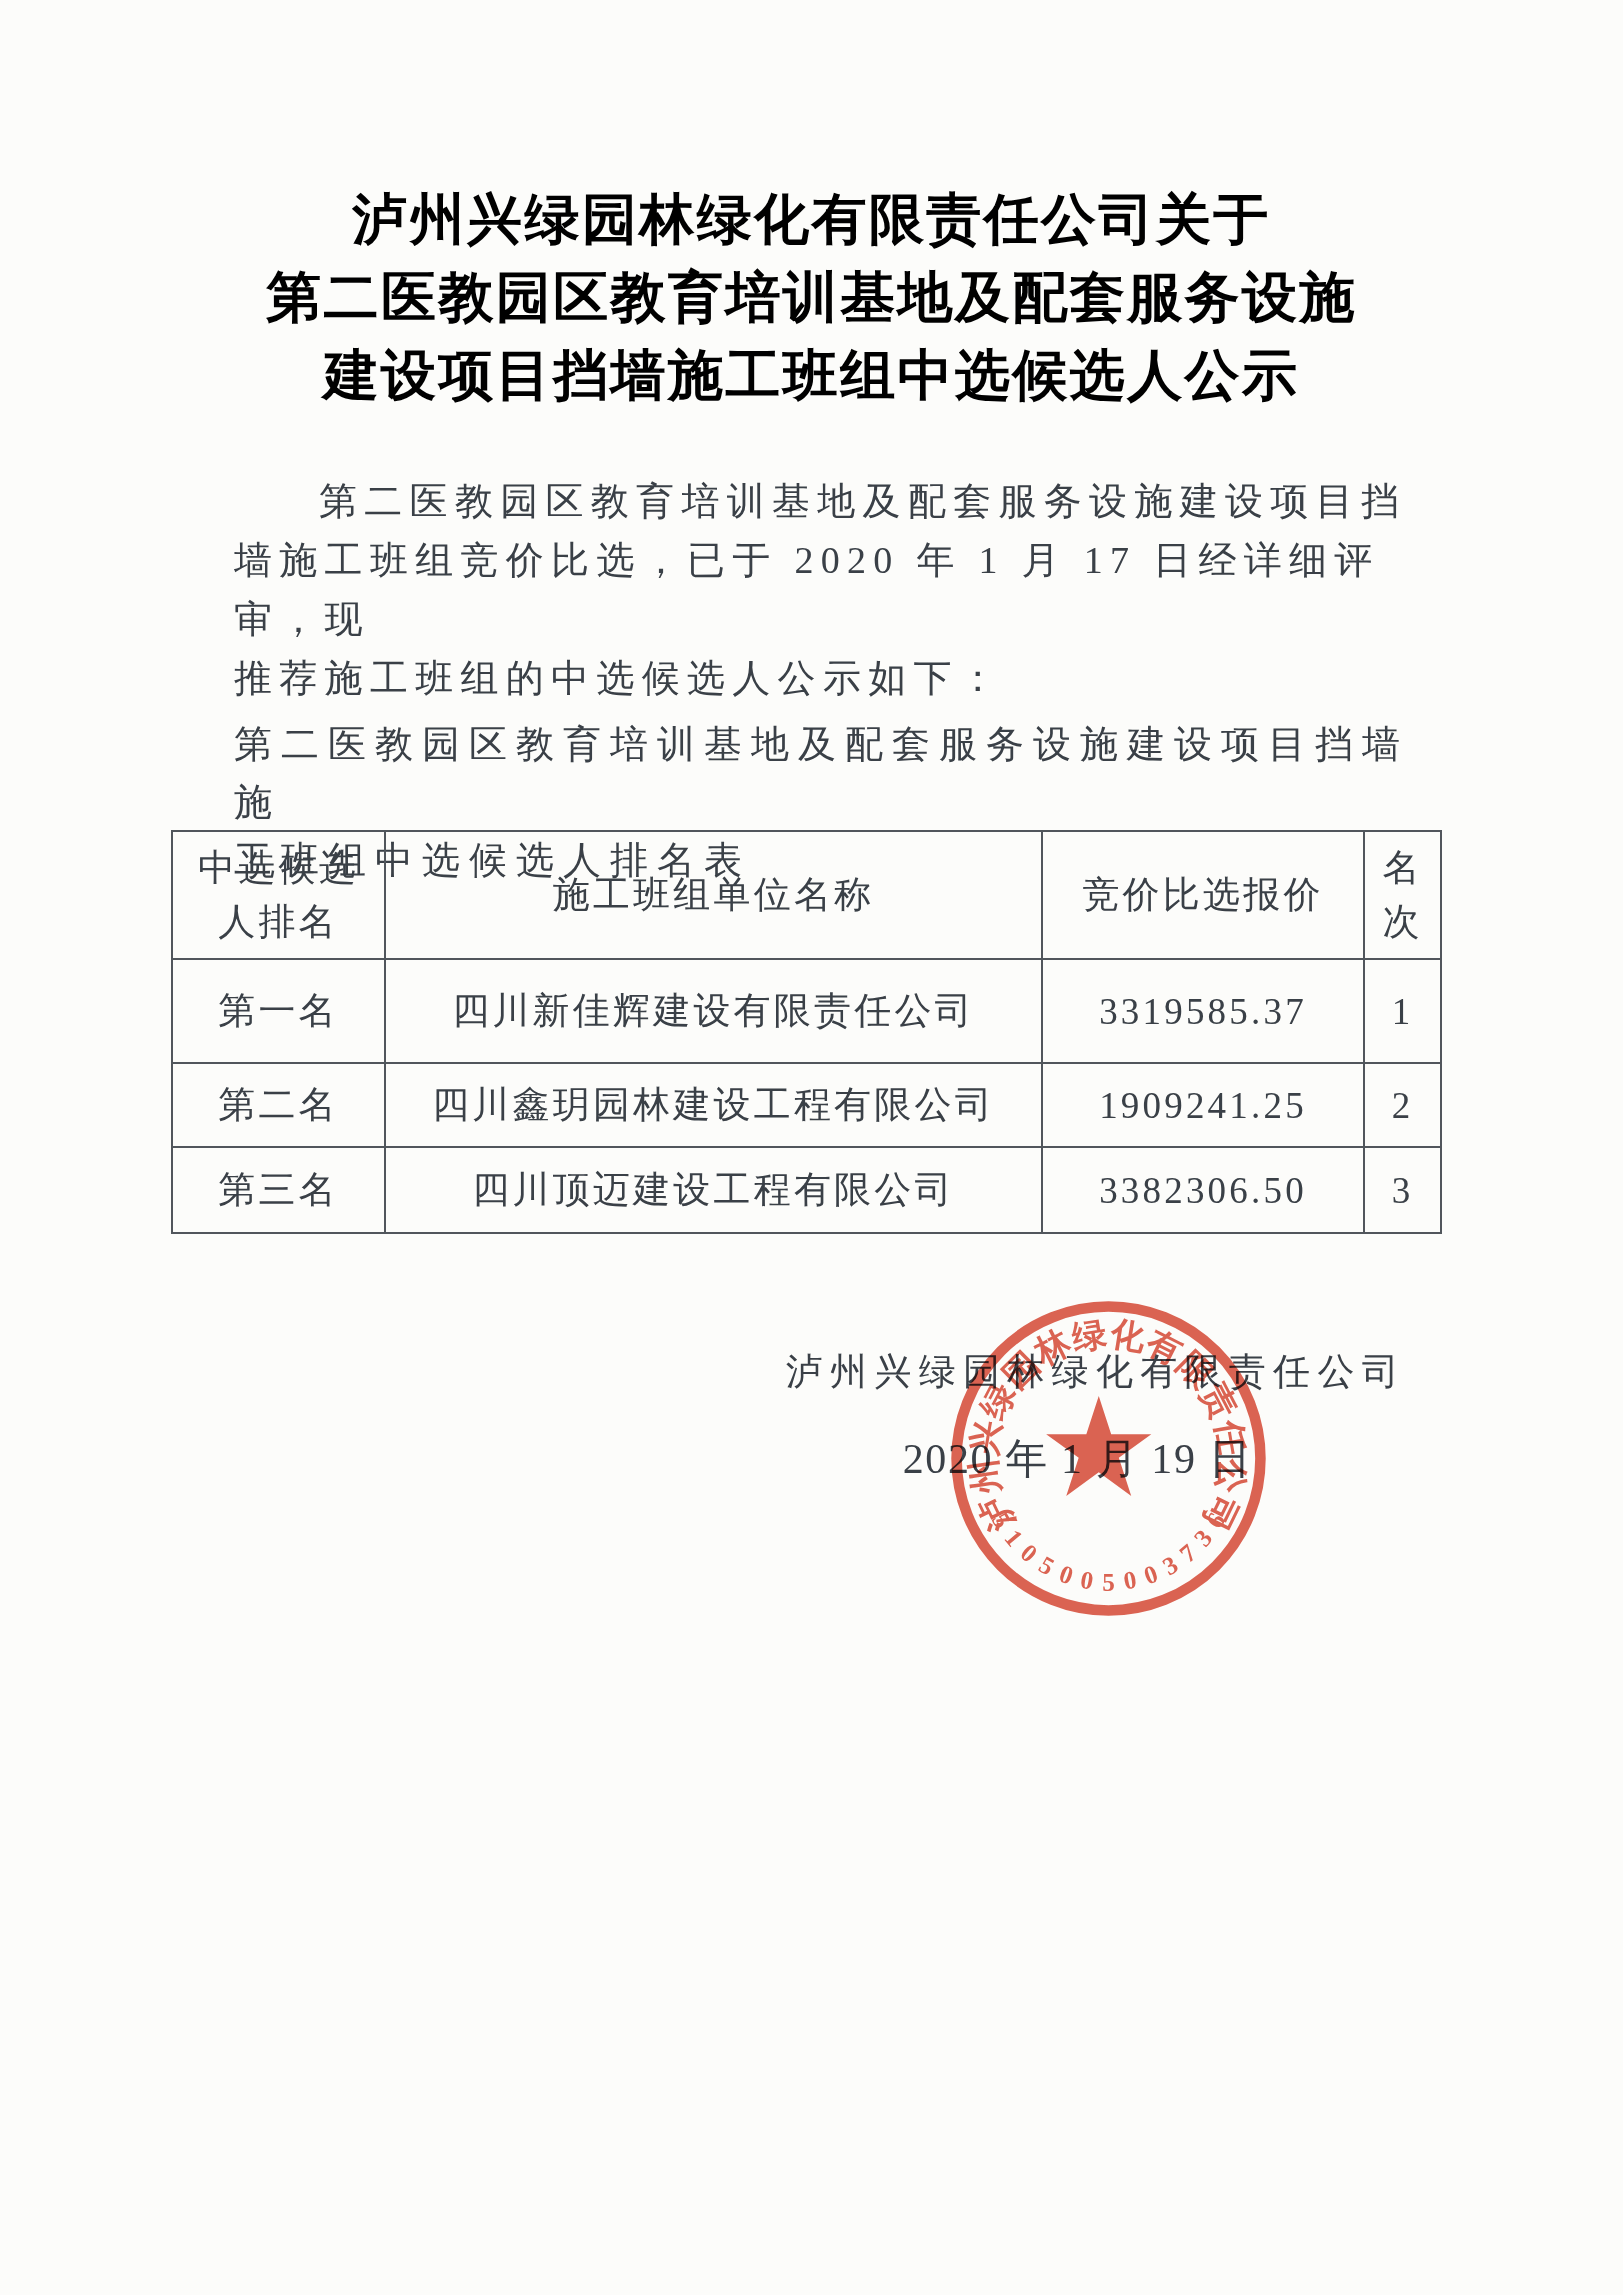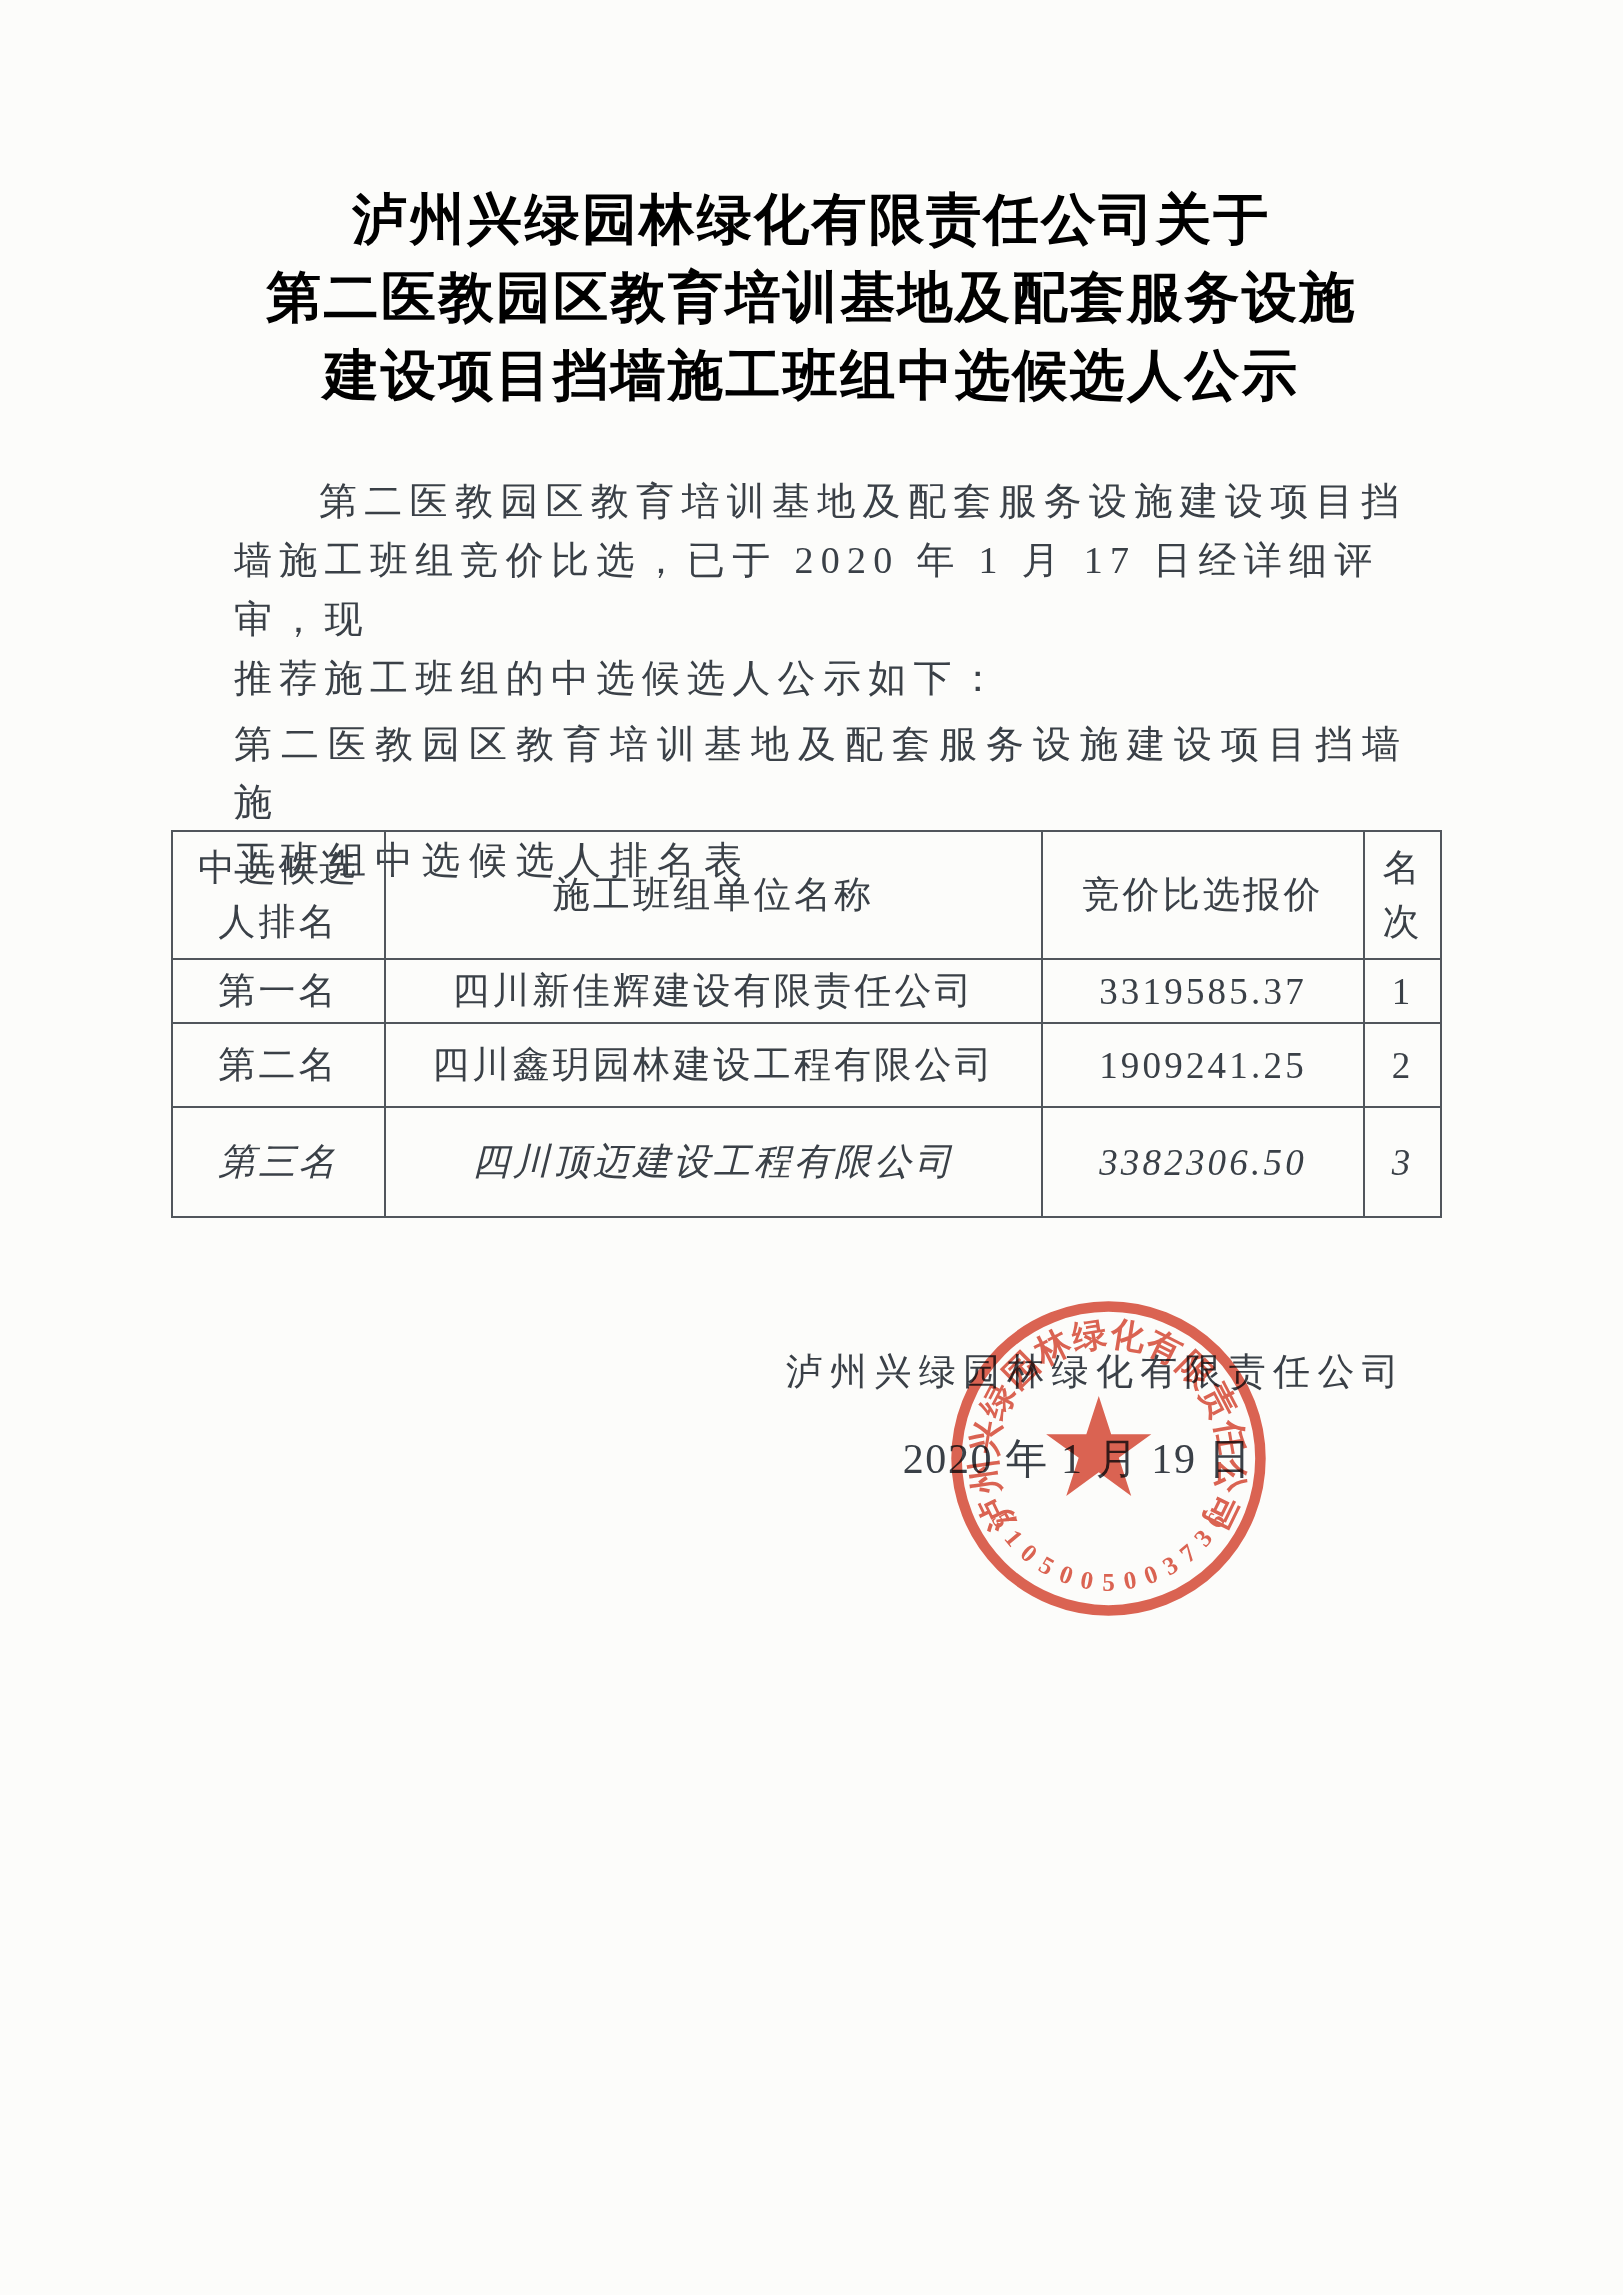--- a/index.html
+++ b/index.html
@@ -35,23 +35,23 @@
     width:1270px;table-layout:fixed;
     border-collapse:collapse;
   }
   table.rank td{
     border:2.4px solid #51565c;
     text-align:center;vertical-align:middle;
     font-size:37px;letter-spacing:3.2px;
     padding:0;
   }
   tr.hdr{height:128px;}
-  tr.r1{height:64px;}
+  tr.r1{height:104px;}
   tr.r2{height:84px;}
-  tr.r3{height:110px;font-style:italic;}
+  tr.r3{height:86px;}
   td.hdr-rank,td.hdr-order{line-height:54px;letter-spacing:4px;}
   td.hdr-company{letter-spacing:4px;}
   td.hdr-price{letter-spacing:10.6px;}
   td.company{letter-spacing:4px;}
   td.price{font-size:41px;letter-spacing:0.8px;}
   td.order{font-size:39px;letter-spacing:0;}
   .sig-company{
     position:absolute;top:1343px;left:0;width:1406px;
     text-align:right;
     font-size:37px;line-height:58px;letter-spacing:7.3px;

